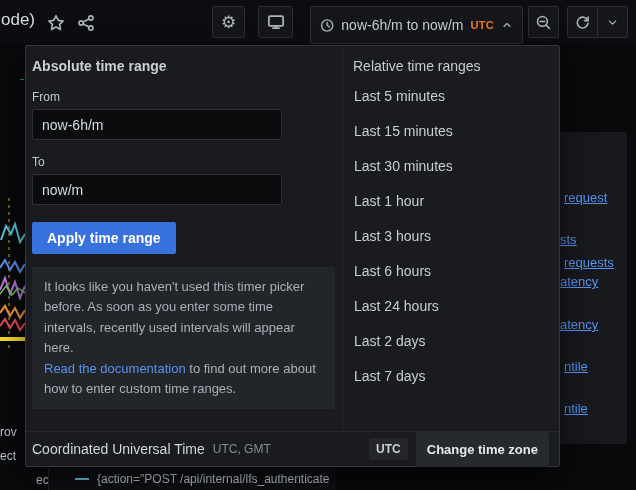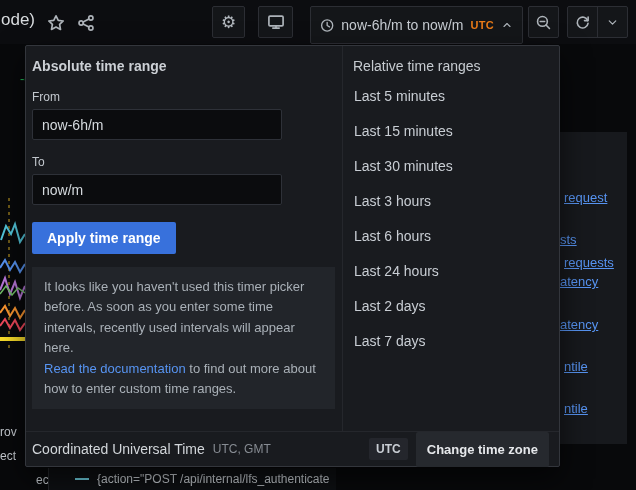--- a/index.html
+++ b/index.html
@@ -245,20 +245,21 @@
       </div>
     </div>
 
     <div class="rel-section">
       <div class="rel-title">Relative time ranges</div>
       <ul class="rel-list">
 
       <li>Last 5 minutes</li>
           <li>Last 15 minutes</li>
           <li>Last 30 minutes</li>
+          <li>Last 1 hour</li>
           <li>Last 3 hours</li>
           <li>Last 6 hours</li>
           <li>Last 24 hours</li>
           <li>Last 2 days</li>
           <li>Last 7 days</li>
         </ul>
     </div>
   </div>
 
   <div class="panel-footer">

